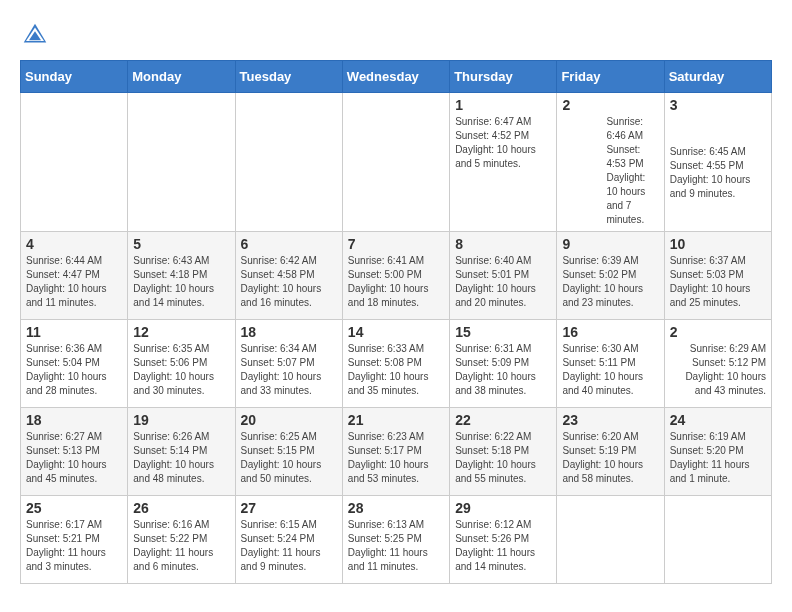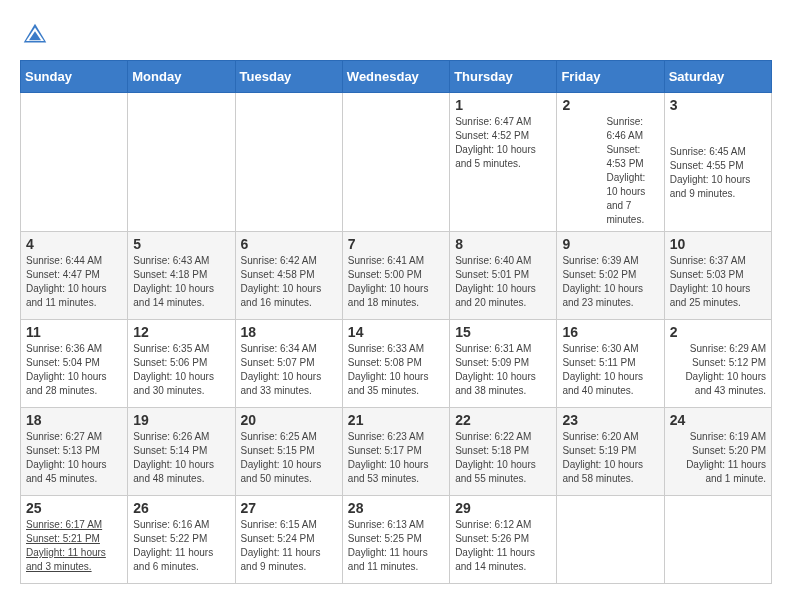--- a/index.html
+++ b/index.html
@@ -295,30 +295,30 @@
         </td>
         <td>
           <span class="day-number">23</span>
           <div class="day-info" style="white-space: pre-line;">Sunrise: 6:20 AM
 Sunset: 5:19 PM
 Daylight: 10 hours
 and 58 minutes.</div>
         </td>
         <td>
           <span class="day-number">24</span>
-          <div class="day-info" style="white-space: pre-line; text-align: right;">Sunrise: 6:19 AM
+          <div class="day-info" style="white-space: pre-line;">Sunrise: 6:19 AM
 Sunset: 5:20 PM
 Daylight: 11 hours
 and 1 minute.</div>
         </td>
       </tr>
       <tr>
         <td>
           <span class="day-number">25</span>
-          <div class="day-info" style="white-space: pre-line; text-decoration: underline;">Sunrise: 6:17 AM
+          <div class="day-info" style="white-space: pre-line;">Sunrise: 6:17 AM
 Sunset: 5:21 PM
 Daylight: 11 hours
 and 3 minutes.</div>
         </td>
         <td>
           <span class="day-number">26</span>
           <div class="day-info" style="white-space: pre-line;">Sunrise: 6:16 AM
 Sunset: 5:22 PM
 Daylight: 11 hours
 and 6 minutes.</div>

